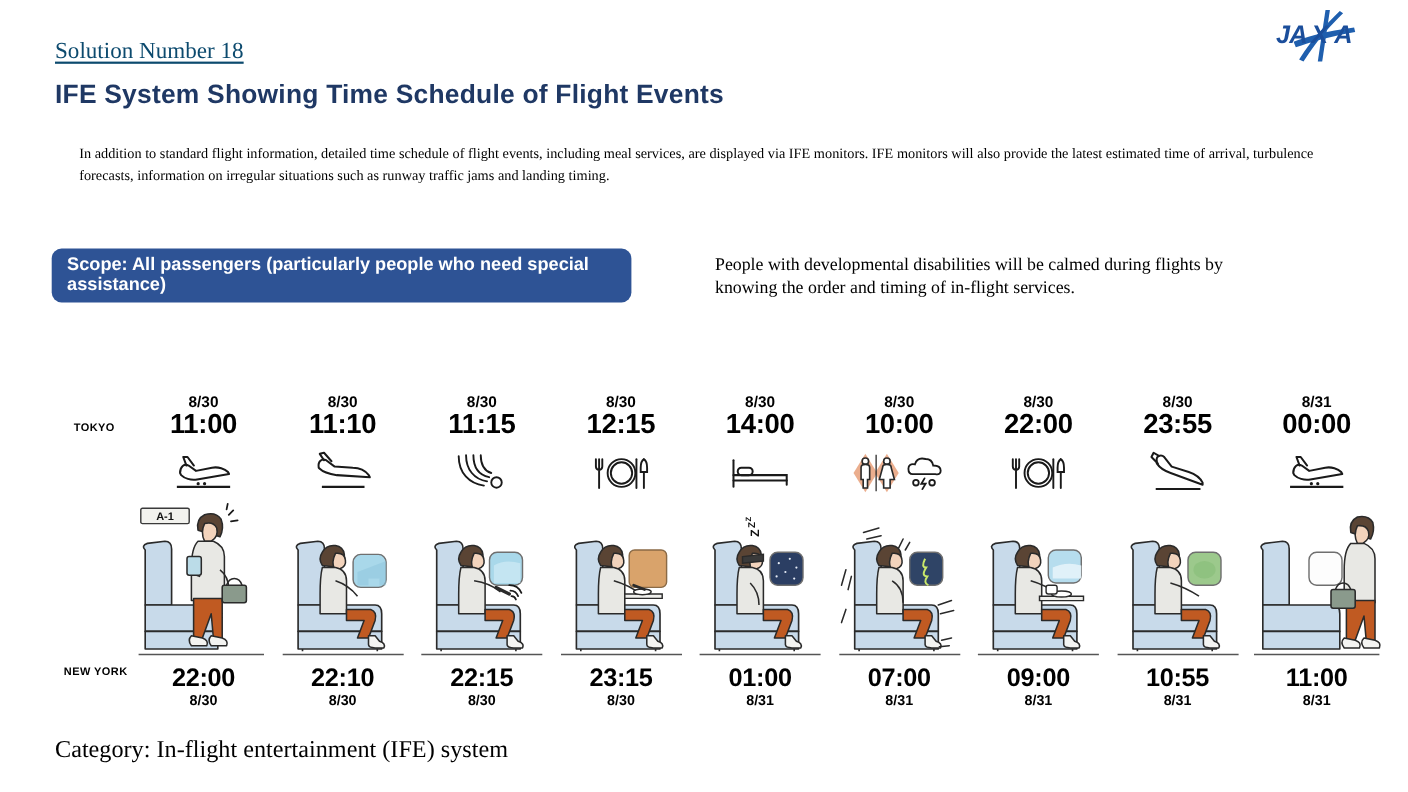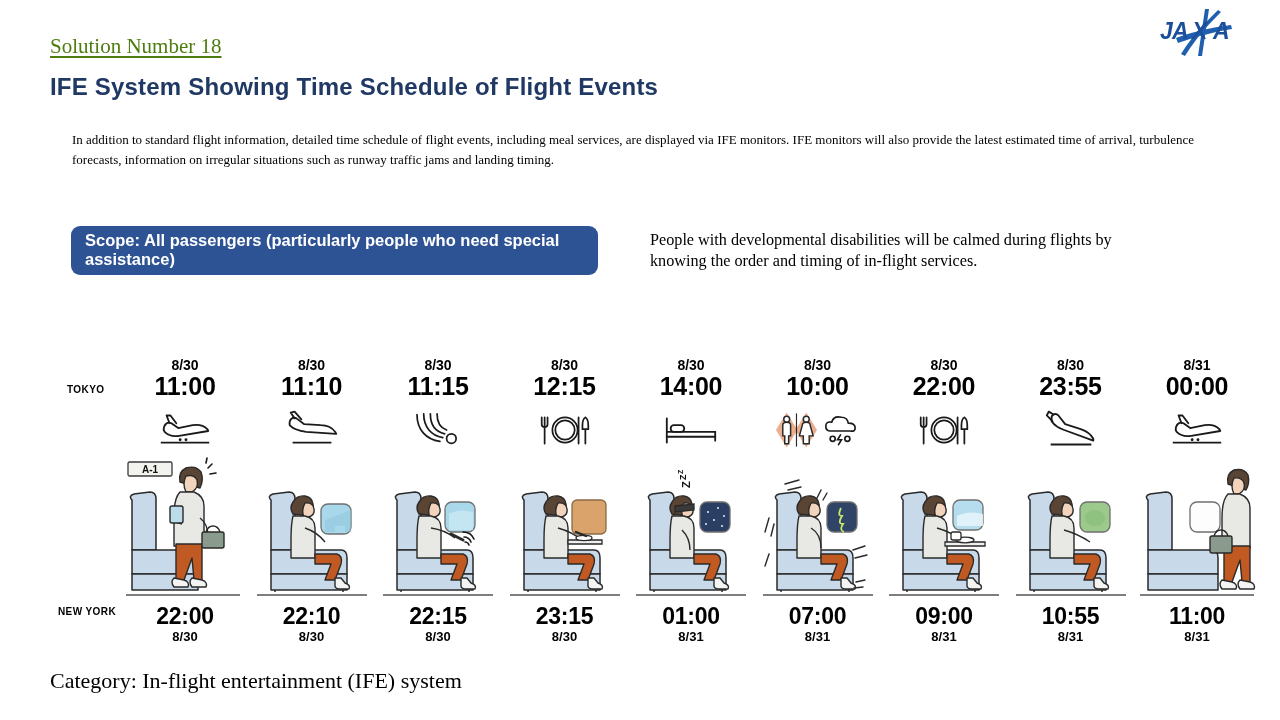--- a/index.html
+++ b/index.html
@@ -4,21 +4,21 @@
 <style>
   html,body{margin:0;padding:0;}
   body{
     width:1280px;height:720px;background:#ffffff;overflow:hidden;position:relative;
     font-family:"Liberation Serif",serif;
   }
   
   .solution-number{
     position:absolute;left:50px;top:34px;
     font-family:"Liberation Serif",serif;
-    font-size:21px;color:#4d7c0f;
+    font-size:21px;color:#0c4a6e;
     text-decoration:underline;text-underline-offset:3px;
     white-space:nowrap;
   }
   .main-title{
     position:absolute;left:50px;top:73px;
     font-family:"Liberation Sans",sans-serif;
     font-size:24px;font-weight:bold;color:#1F3864;
     letter-spacing:.2px;white-space:nowrap;
   }
   .jaxa-logo{position:absolute;right:24px;top:8px;width:110px;height:50px;}
@@ -37,21 +37,21 @@
     font-size:16.5px;font-weight:bold;
     padding:5px 12px 6px 14px;line-height:1.16;
     box-sizing:border-box;
   }
   .scope-body{
     font-family:"Liberation Serif",serif;
     font-size:16.2px;line-height:1.28;color:#000;
     padding:4px 2px 0 8px;
   }
   #scope-left{left:47px;top:226px;width:527px;}
-  #scope-left .scope-banner{width:527px;margin-left:24px;}
+  #scope-left .scope-banner{width:527px;}
   #scope-left .scope-body{width:510px;}
   #scope-right{left:640px;top:226px;width:523px;}
   #scope-right .scope-banner{width:523px;}
   #scope-right .scope-body{width:505px;padding-left:10px;}
   
   .timeline{position:absolute;left:0;top:358px;width:1280px;height:296px;}
   .city-label{
     position:absolute;
     font-family:"Liberation Sans",sans-serif;
     font-weight:bold;font-size:10px;color:#000;

